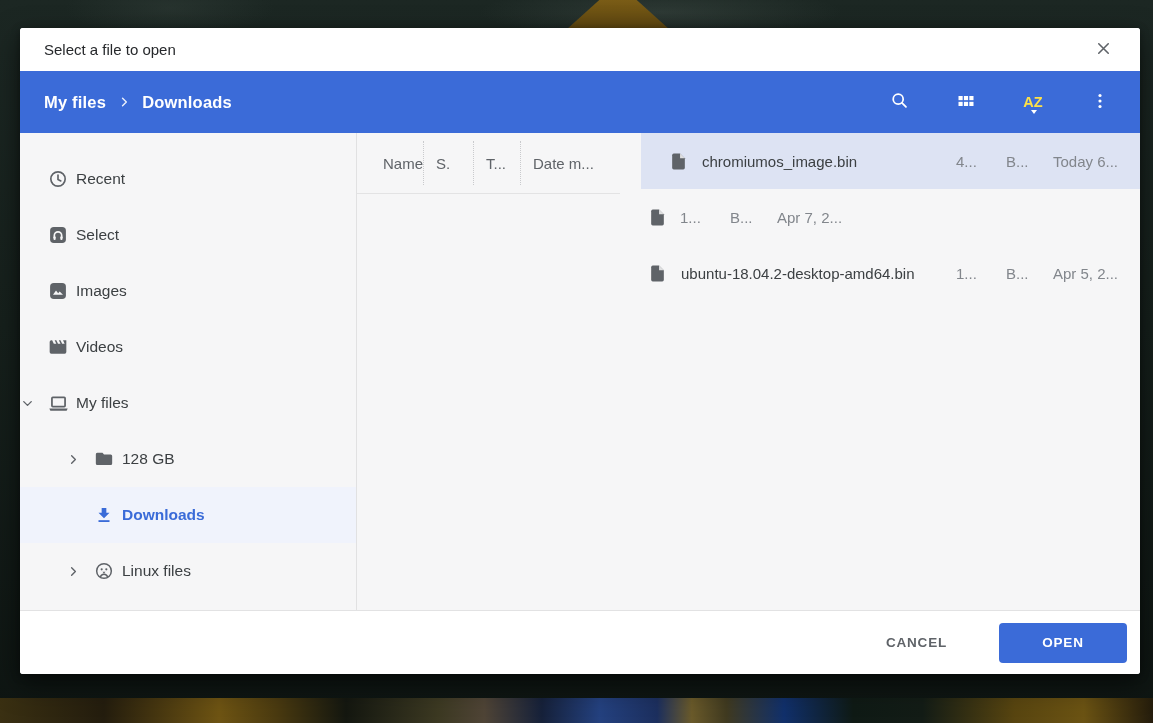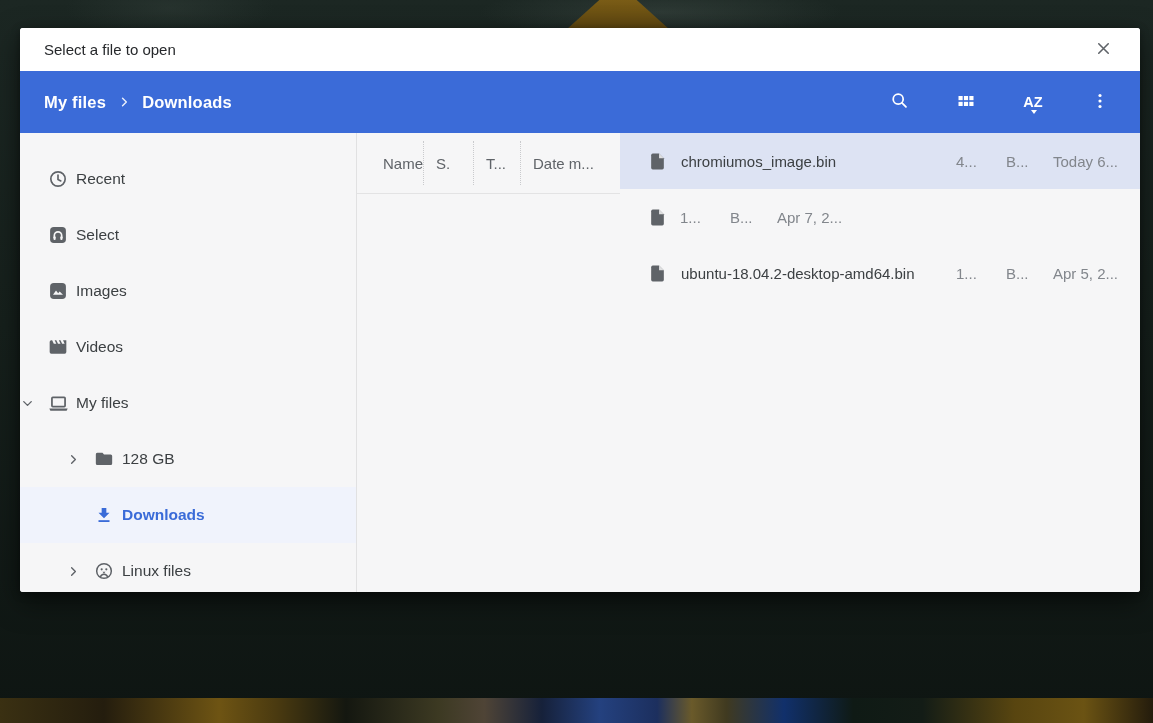--- a/index.html
+++ b/index.html
@@ -25,41 +25,41 @@
     background:linear-gradient(180deg,#7a5c16,#5b440f);
     clip-path:polygon(32% 0,68% 0,100% 100%,0 100%);}
   .wp-bottom{position:absolute;left:0;right:0;bottom:0;height:25px;
     background:linear-gradient(90deg,
       #3a3012 0%, #241d0e 9%, #6e5413 19%, #4a3a10 24%, #141710 30%,
       #3c3922 38%, #4f4436 42%, #16213a 47%, #24417f 52%, #1c2f5e 57%,
       #6a5a2a 60%, #403a20 63%, #11306b 68%, #0f1a15 74%, #131c16 80%,
       #584510 88%, #6b5313 94%, #241c0c 100%);}
 
   
-  .dialog{position:absolute;left:20px;top:28px;width:1120px;height:564px;
+  .dialog{position:absolute;left:20px;top:28px;width:1120px;height:646px;
     background:var(--content-bg);border-radius:3px;overflow:hidden;
     box-shadow:0 10px 28px rgba(0,0,0,.5),0 2px 8px rgba(0,0,0,.35);
     display:flex;flex-direction:column;}
 
   .titlebar{height:43px;background:#fff;display:flex;align-items:center;
     padding:0 22px 0 24px;flex:0 0 auto;}
   .title{flex:1;font-size:15px;color:#26282b;}
   .close-btn{width:30px;height:30px;border:none;background:none;cursor:pointer;
     display:flex;align-items:center;justify-content:center;}
 
   .appbar{height:62px;background:var(--blue);display:flex;align-items:center;
     padding:0 16px 0 24px;flex:0 0 auto;}
   .breadcrumb{flex:1;display:flex;align-items:center;gap:11px;}
   .crumb{color:#fff;font-size:16.5px;font-weight:bold;cursor:pointer;letter-spacing:.2px;}
   .crumb-sep{display:flex;align-items:center;}
   .toolbar{display:flex;align-items:center;gap:19px;}
   .tbtn{width:48px;height:48px;border:none;background:none;cursor:pointer;
     display:flex;align-items:center;justify-content:center;position:relative;}
   .az-icon{position:relative;display:inline-block;line-height:1;}
-  .az-text{font-size:14.5px;font-weight:bold;color:#ffffff;}
+  .az-text{font-size:14.5px;font-weight:bold;color:#fde047;}
   .az-arrow{position:absolute;left:42%;bottom:-5px;width:0;height:0;
     border-left:3.5px solid transparent;border-right:3.5px solid transparent;
     border-top:4.5px solid #fff;}
 
   
   .main{flex:1;display:flex;min-height:0;background:var(--content-bg);}
   .sidebar{width:336px;flex:0 0 336px;padding-top:18px;overflow:hidden;}
   .srow{height:56px;display:flex;align-items:center;cursor:pointer;}
   .srow.lvl0{}
   .srow.lvl1{padding-left:46px;}
@@ -77,21 +77,21 @@
   .hcol{position:relative;display:flex;align-items:center;height:100%;
     white-space:nowrap;overflow:hidden;}
   .hcol::before{content:'';position:absolute;left:0;top:8px;bottom:8px;
     border-left:1px dotted #c9cacd;}
   .col-size{width:50px;flex:0 0 50px;padding-left:13px;}
   .col-type{width:47px;flex:0 0 47px;padding-left:13px;}
   .col-date{width:100px;flex:0 0 100px;padding-left:13px;padding-right:4px;}
 
   .rows{flex:1;overflow:hidden;}
   .frow{height:56px;display:flex;align-items:center;font-size:15px;cursor:pointer;}
-  .frow.sel{background:var(--sel);}
+  .frow.sel{background:var(--sel);margin-left:21px;}
   .ficon{width:19px;flex:0 0 19px;margin-left:28px;display:flex;align-items:center;color:var(--icon-gray);}
   .f-name{flex:1;min-width:0;padding-left:14px;color:var(--text-dark);
     white-space:nowrap;overflow:hidden;}
   .fcol{color:var(--text-gray);white-space:nowrap;overflow:hidden;}
 
   
   .footer{height:64px;flex:0 0 64px;background:#fff;border-top:1px solid #e2e2e3;
     display:flex;align-items:center;justify-content:flex-end;padding-right:13px;}
   .cancel-btn{border:none;background:none;color:#5f6368;font-family:inherit;
     font-size:13.5px;font-weight:bold;letter-spacing:.8px;cursor:pointer;
@@ -321,14 +321,18 @@
             </span>
             <span class="f-name">ubuntu-18.04.2-desktop-amd64.bin</span>
             <span class="fcol col-size">1...</span>
             <span class="fcol col-type">B...</span>
             <span class="fcol col-date">Apr 5, 2...</span>
           </div>
         </div>
     </section>
   </div>
 
+  <div class="footer">
+    <button class="cancel-btn">CANCEL</button>
+    <button class="open-btn">OPEN</button>
+  </div>
 
 </div>
 
 </body></html>

